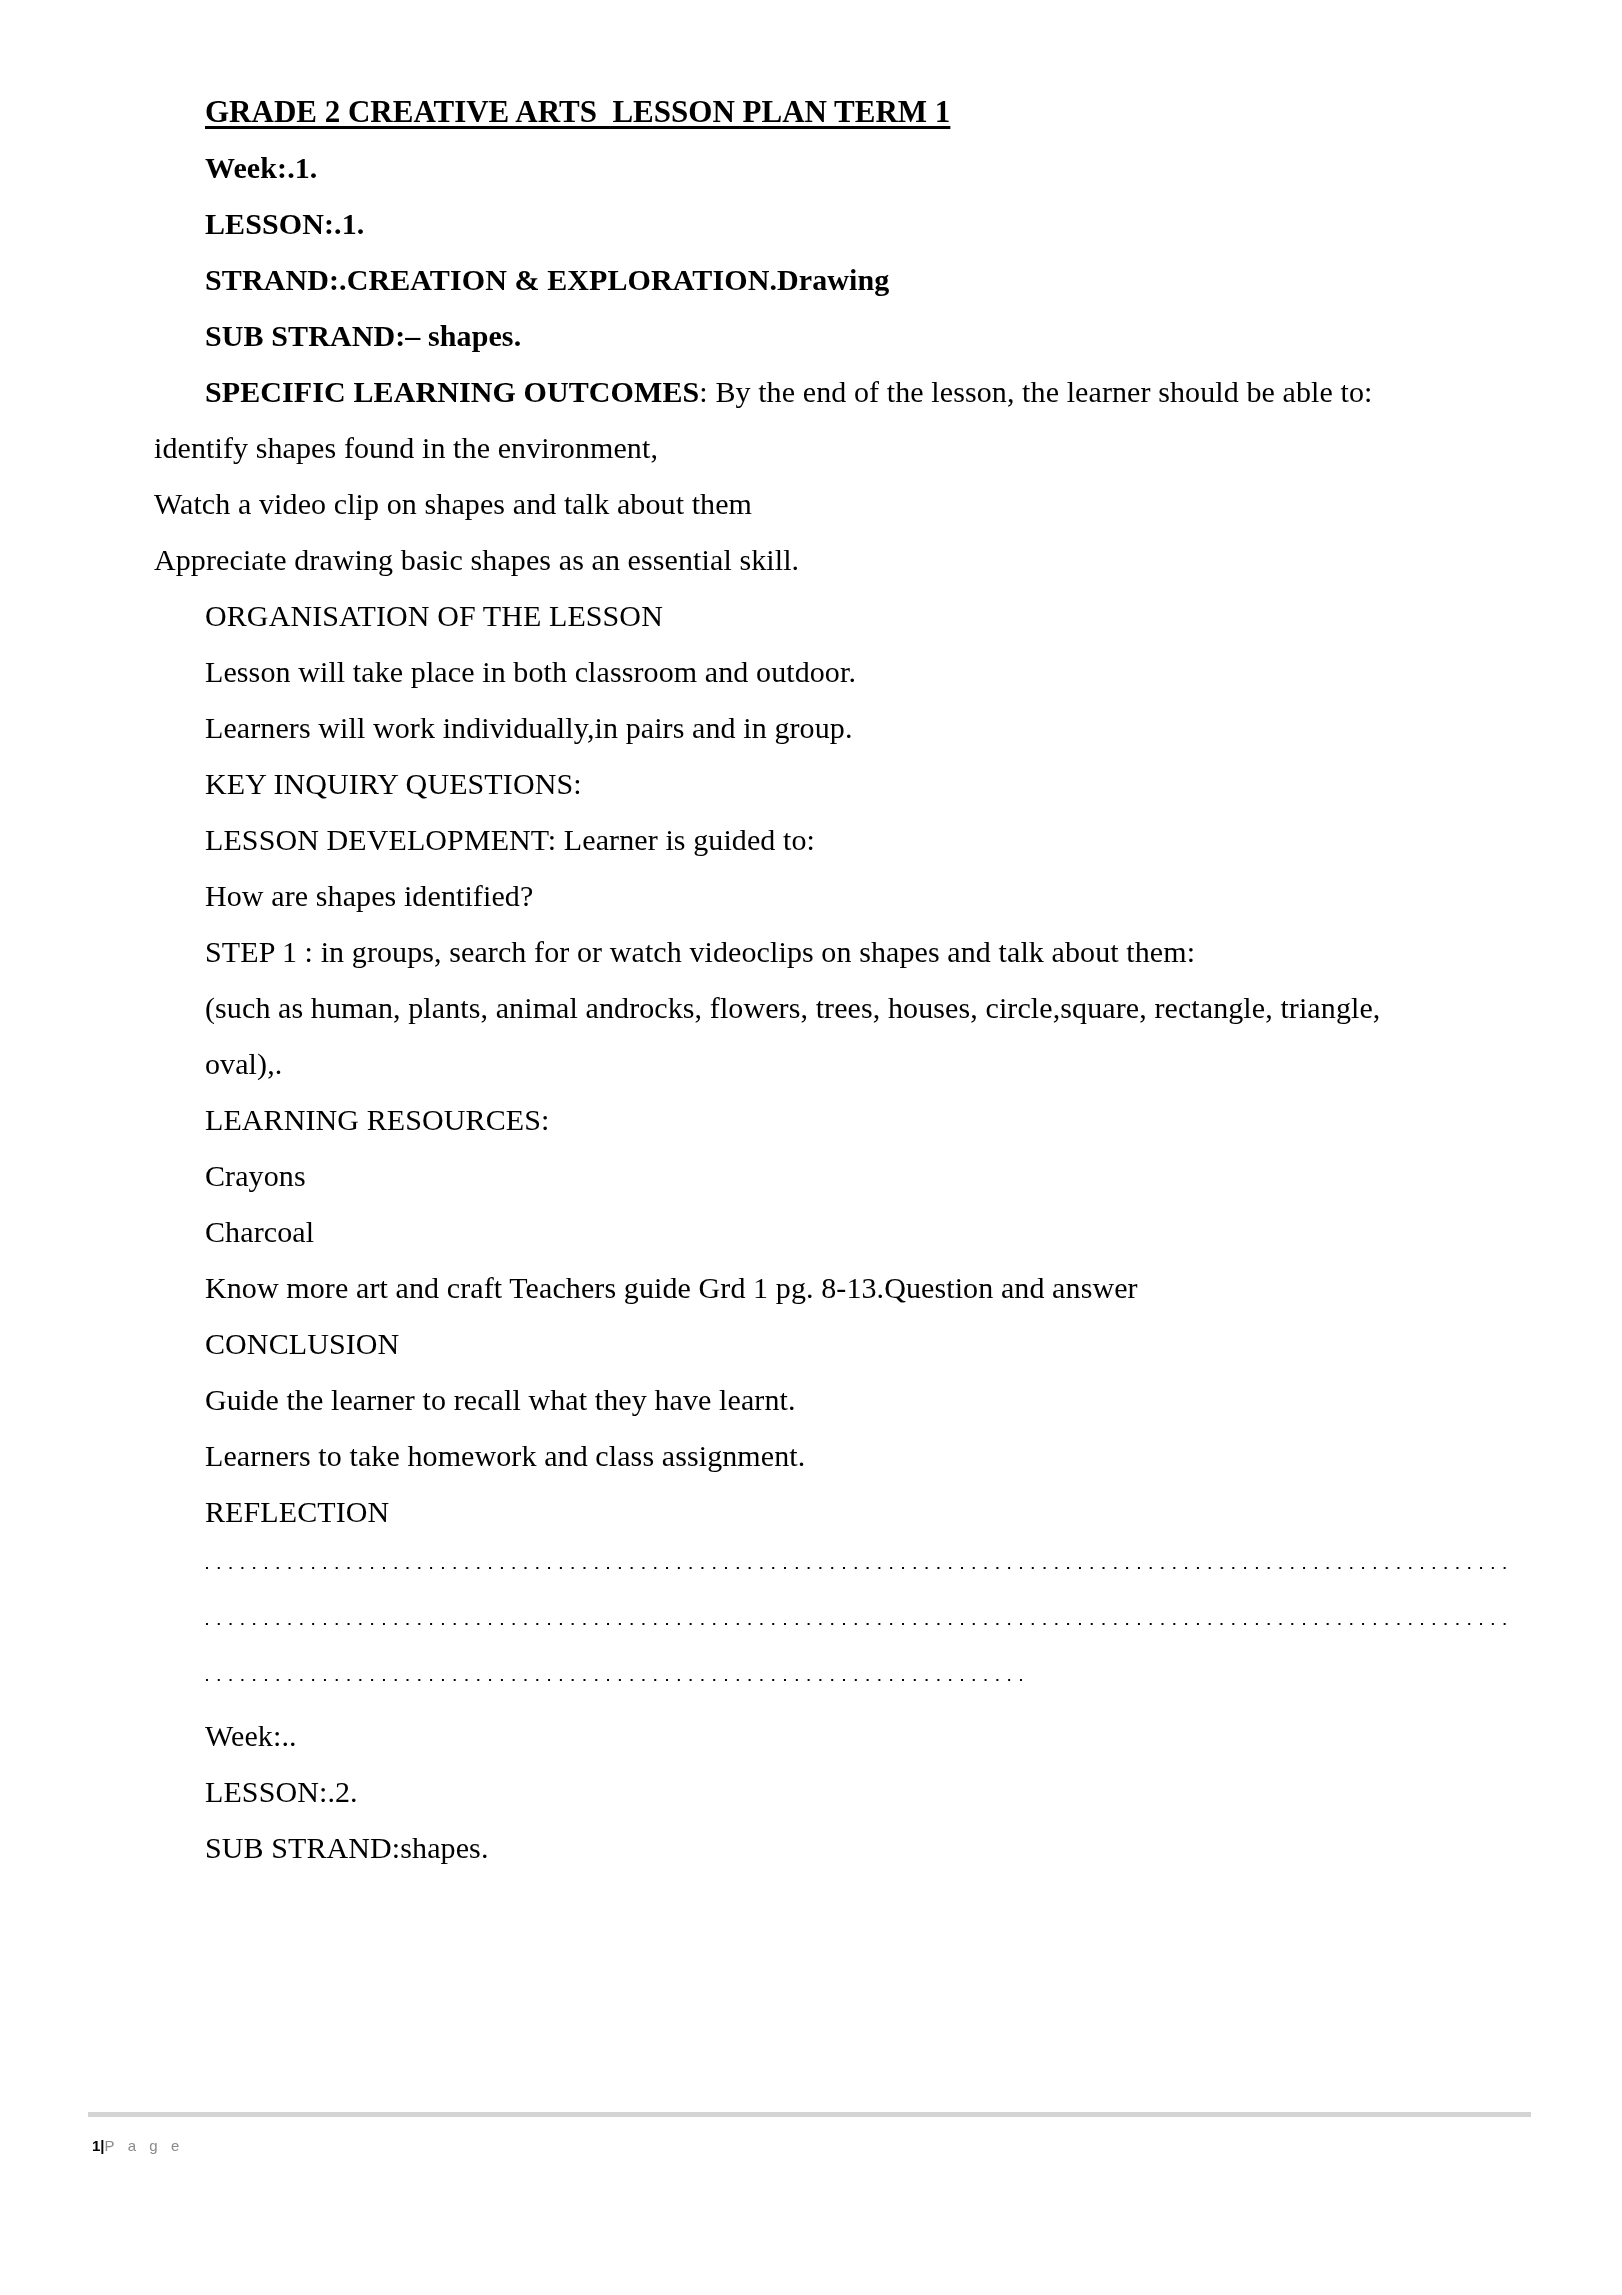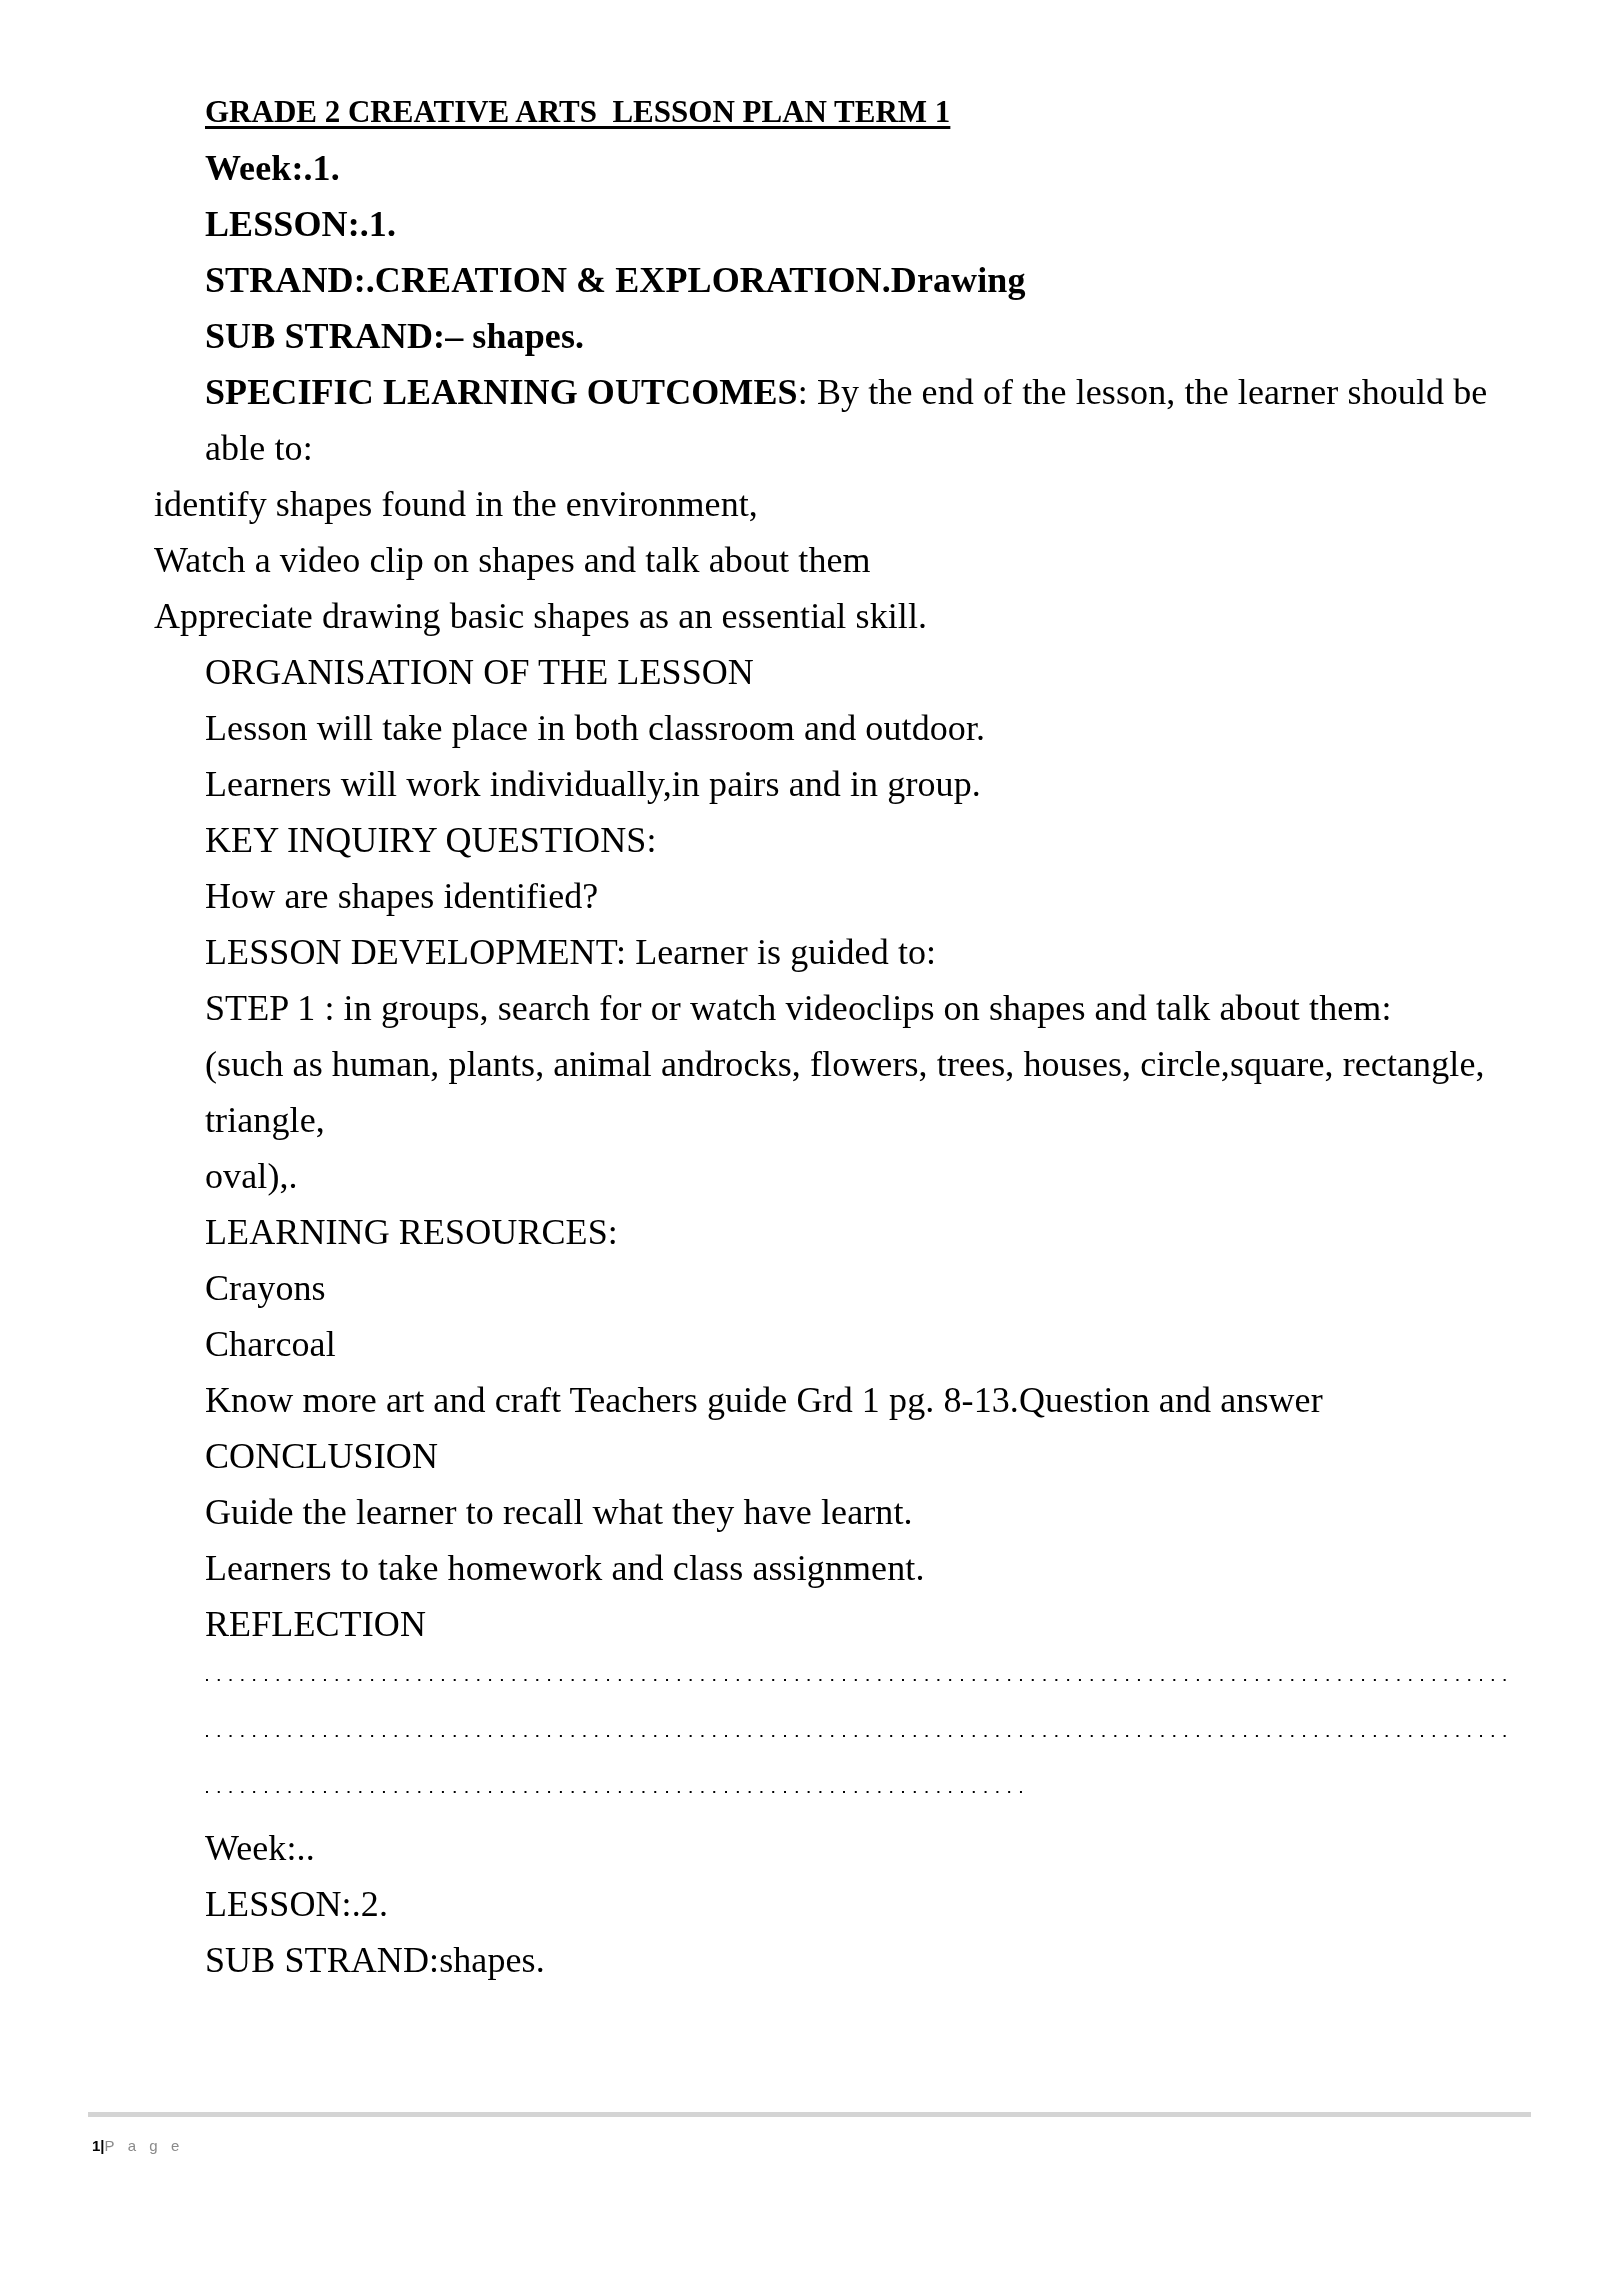--- a/index.html
+++ b/index.html
@@ -22,21 +22,21 @@
   }
   .content {
     position: absolute;
     left: 154px;
     top: 84px;
     width: 1364px;
   }
 
   
   .line {
-    font-size: 36px;
+    font-size: 30px;
     line-height: 56px;
     white-space: pre-wrap;
     letter-spacing: 0.1px;
   }
   .line.indent {
     padding-left: 51px;
   }
   .line.flush {
     padding-left: 0;
   }
@@ -133,23 +133,23 @@
 
     <div class="line flush">identify shapes found in the environment,</div>
     <div class="line flush">Watch a video clip on shapes and talk about them</div>
     <div class="line flush">Appreciate drawing basic shapes as an essential skill.</div>
 
     <div class="line indent">ORGANISATION OF THE LESSON</div>
     <div class="line indent">Lesson will take place in both classroom and outdoor.</div>
     <div class="line indent">Learners will work individually,in pairs and in group.</div>
 
     <div class="line indent">KEY INQUIRY QUESTIONS:</div>
+    <div class="line indent">LESSON DEVELOPMENT: Learner is guided to:</div>
+
     <div class="line indent">How are shapes identified?</div>
-
-    <div class="line indent">LESSON DEVELOPMENT: Learner is guided to:</div>
     <div class="line indent">STEP 1 : in groups, search for or watch videoclips on shapes and talk about them:</div>
     <div class="line indent">(such as human, plants, animal androcks, flowers, trees, houses, circle,square, rectangle, triangle,</div>
     <div class="line indent">oval),.</div>
 
     <div class="line indent">LEARNING RESOURCES:</div>
     <div class="line indent">Crayons</div>
     <div class="line indent">Charcoal</div>
     <div class="line indent">Know more art and craft Teachers guide Grd 1 pg. 8-13.Question and answer</div>
 
     <div class="line indent">CONCLUSION</div>

